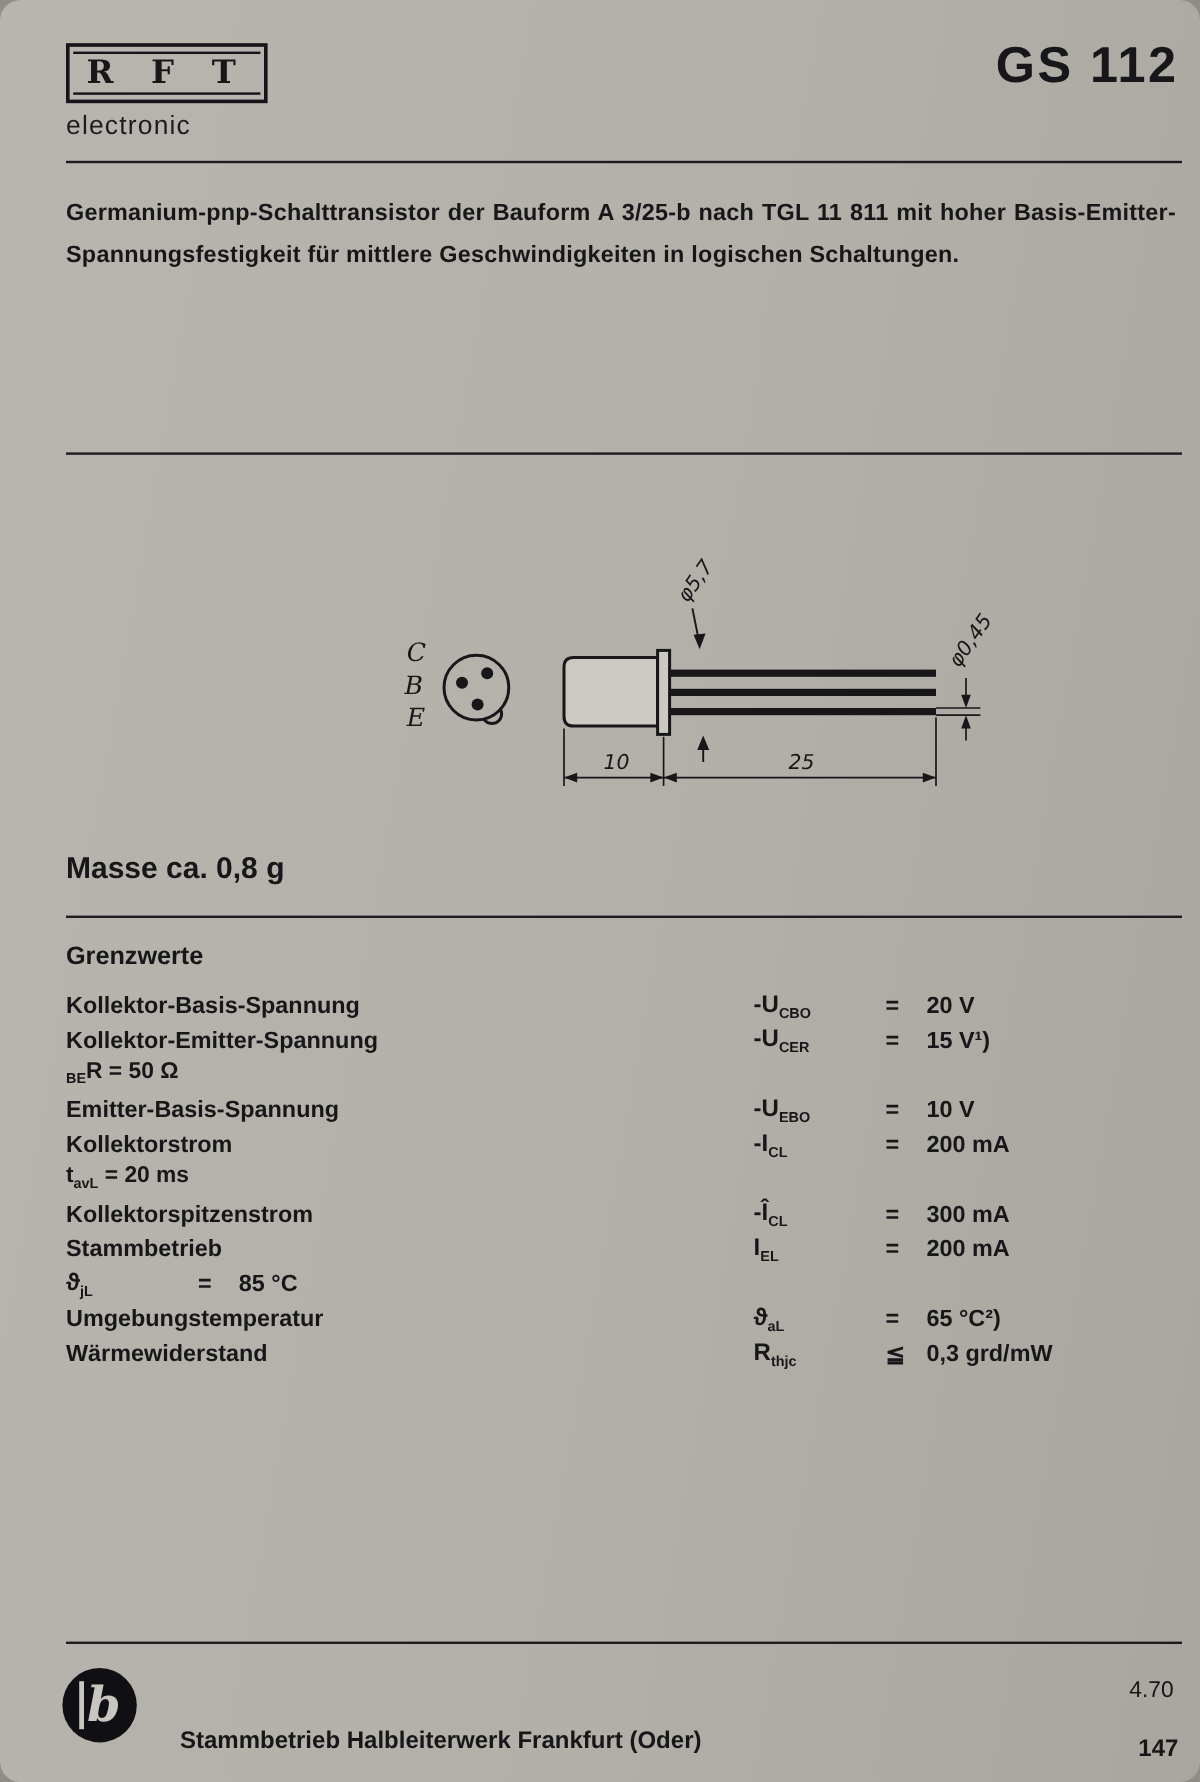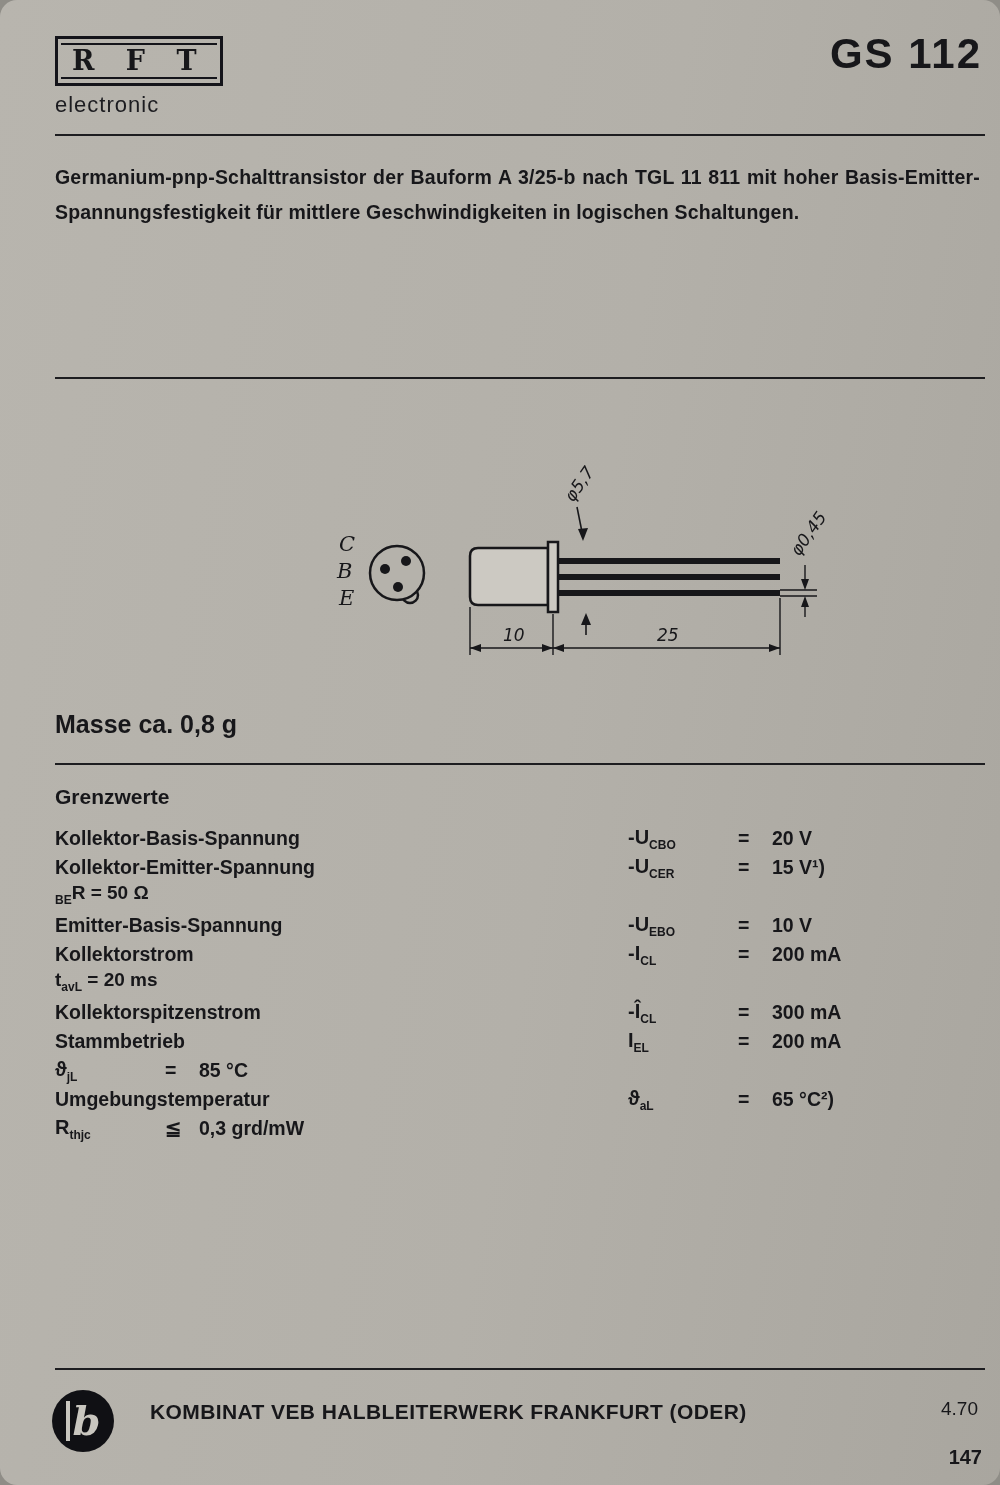--- a/index.html
+++ b/index.html
@@ -183,29 +183,30 @@
     </div>
 
     <div class="lrow">
       <span class="lbl">Umgebungstemperatur</span>
       <span class="sym"><span>ϑ</span><sub>aL</sub></span>
       <span class="rel">=</span>
       <span class="val">65 °C²)</span>
     </div>
 
     <div class="lrow">
+      <span class="lbl">Wärmewiderstand</span>
       <span class="sym"><span>R</span><sub>thjc</sub></span>
       <span class="rel">≦</span>
       <span class="val">0,3 grd/mW</span>
     </div>
 
   </div>
 
   <div class="rule" style="top:1368px;"></div>
 
   <div class="flogo">
     <span class="glyph">b</span>
   </div>
-  <div class="fl1">KOMBINAT VEB HALBLEITERWERK FRANKFURT (ODER)</div>
+  <div class="fl2">Stammbetrieb Halbleiterwerk Frankfurt (Oder)</div>
   <div class="fdate">4.70</div>
   <div class="fpage">147</div>
 
 </div>
 
 </body></html>

